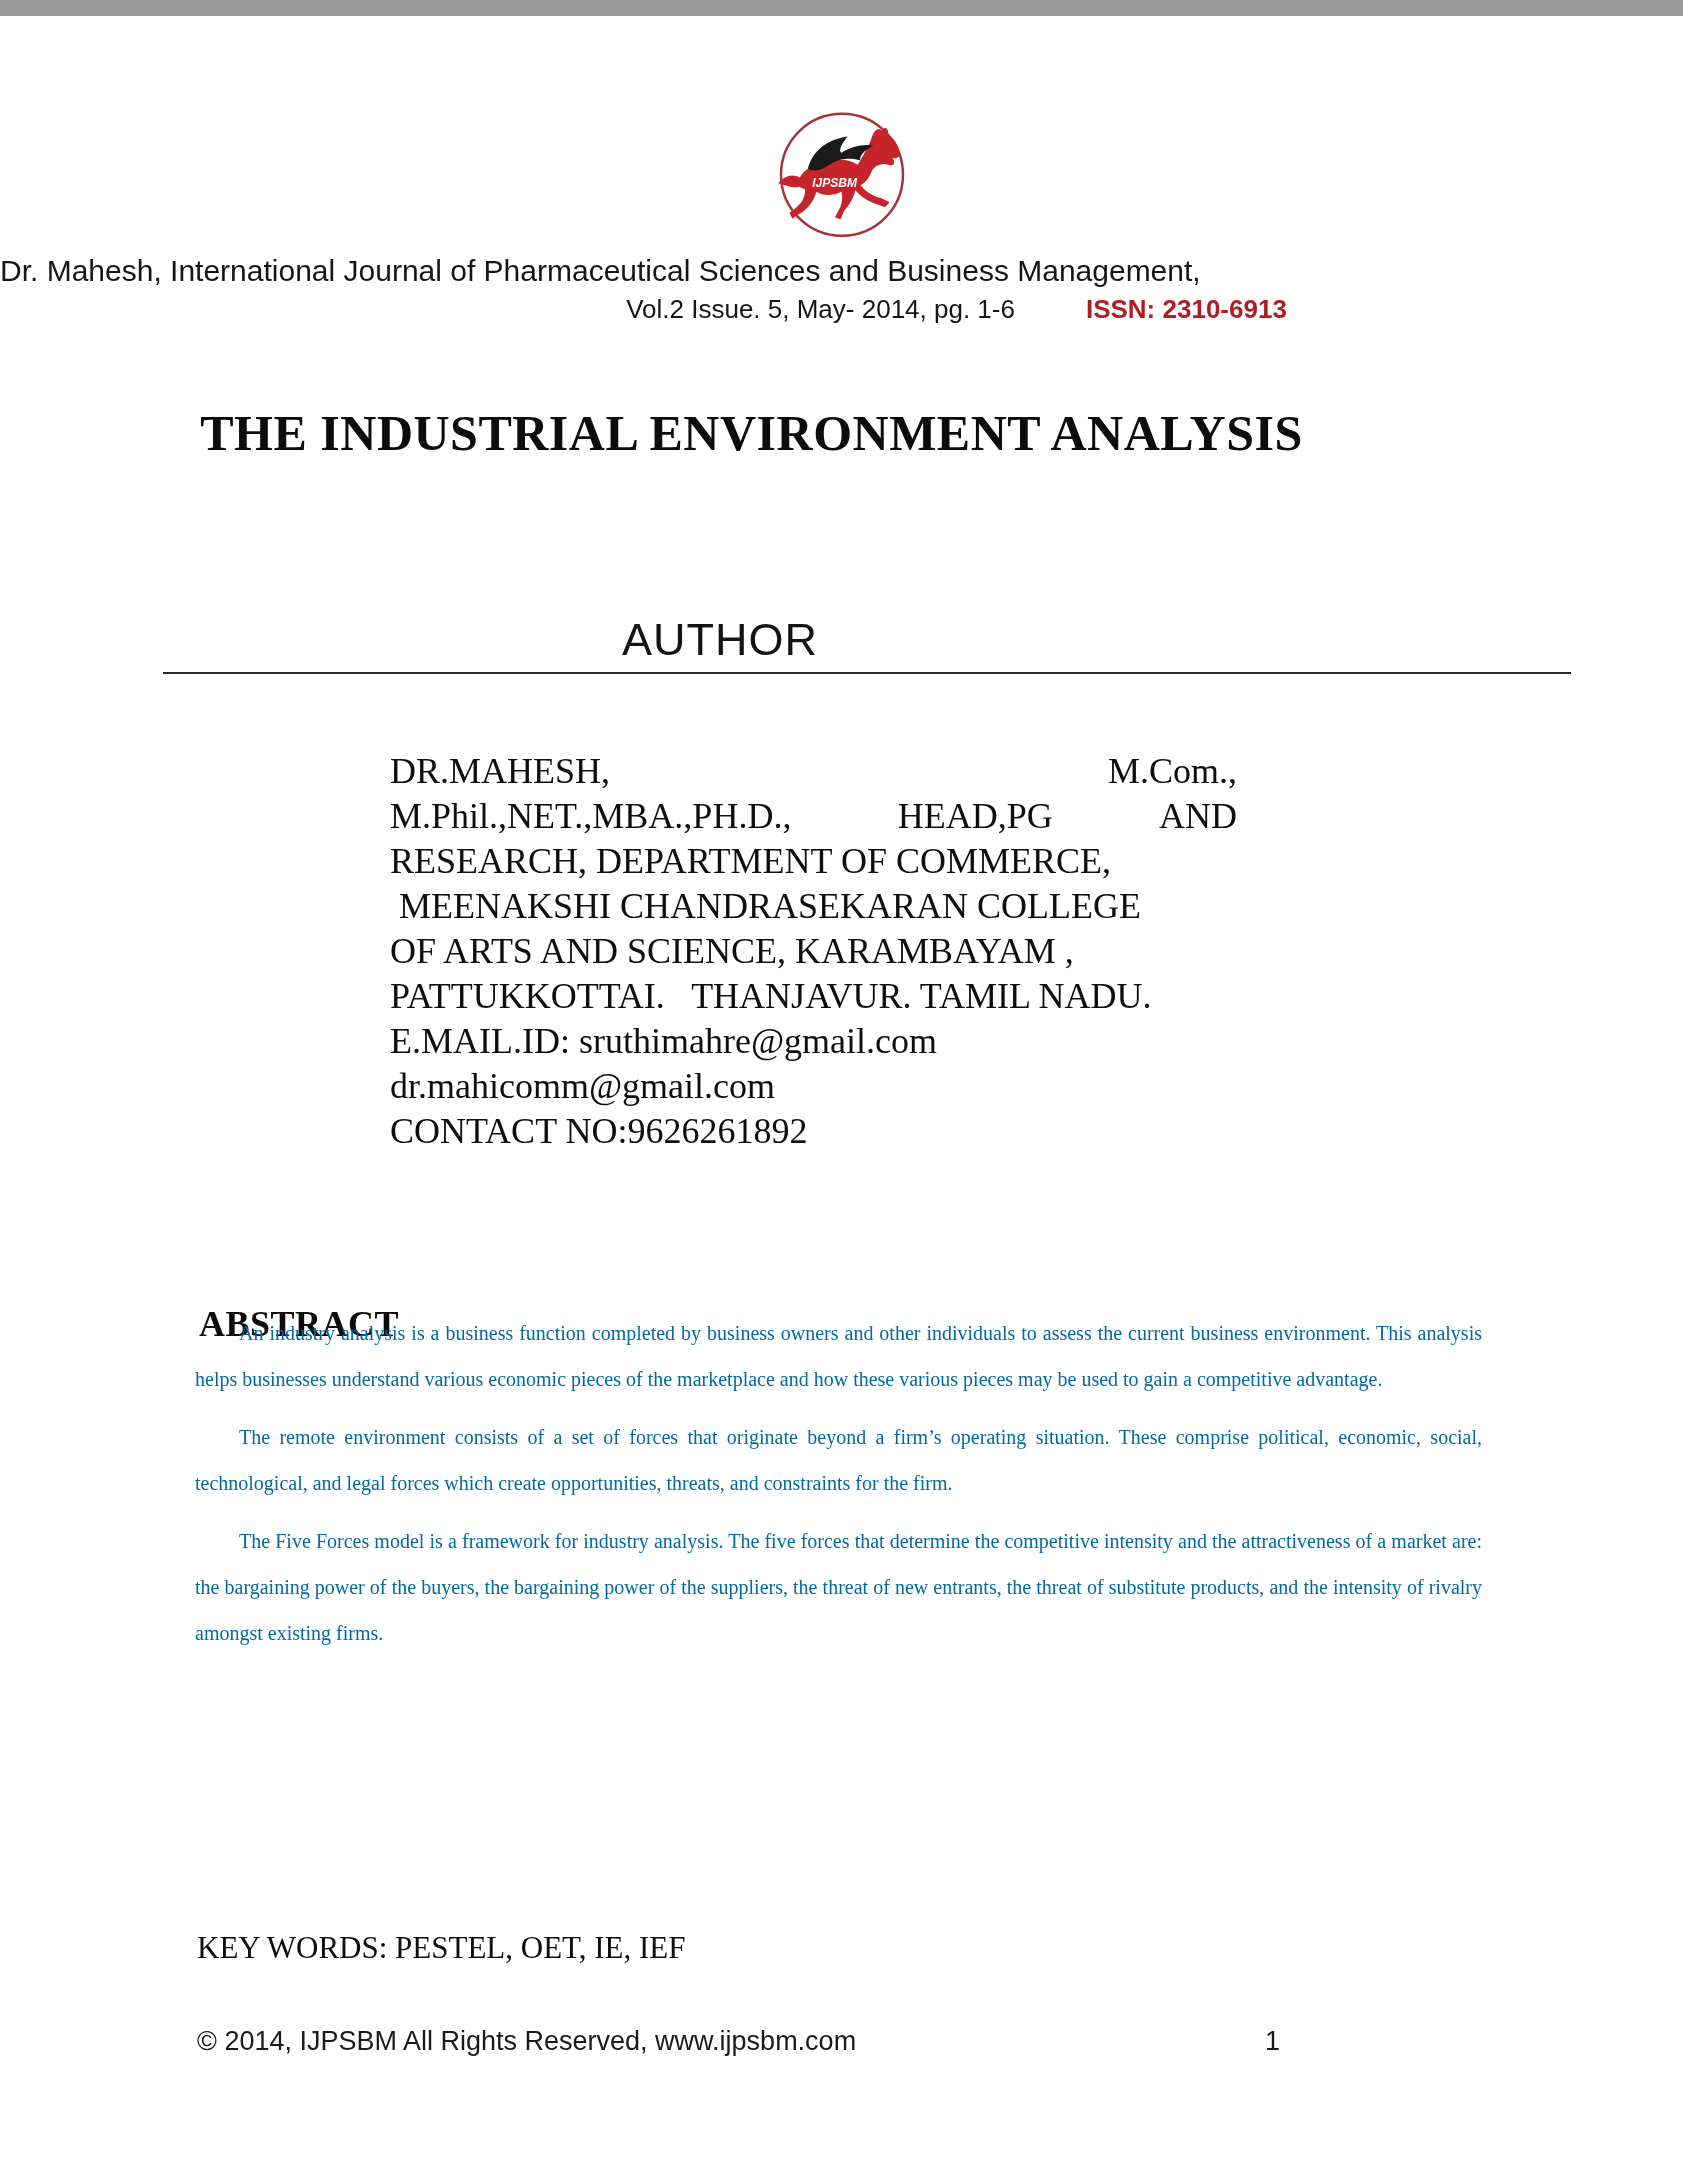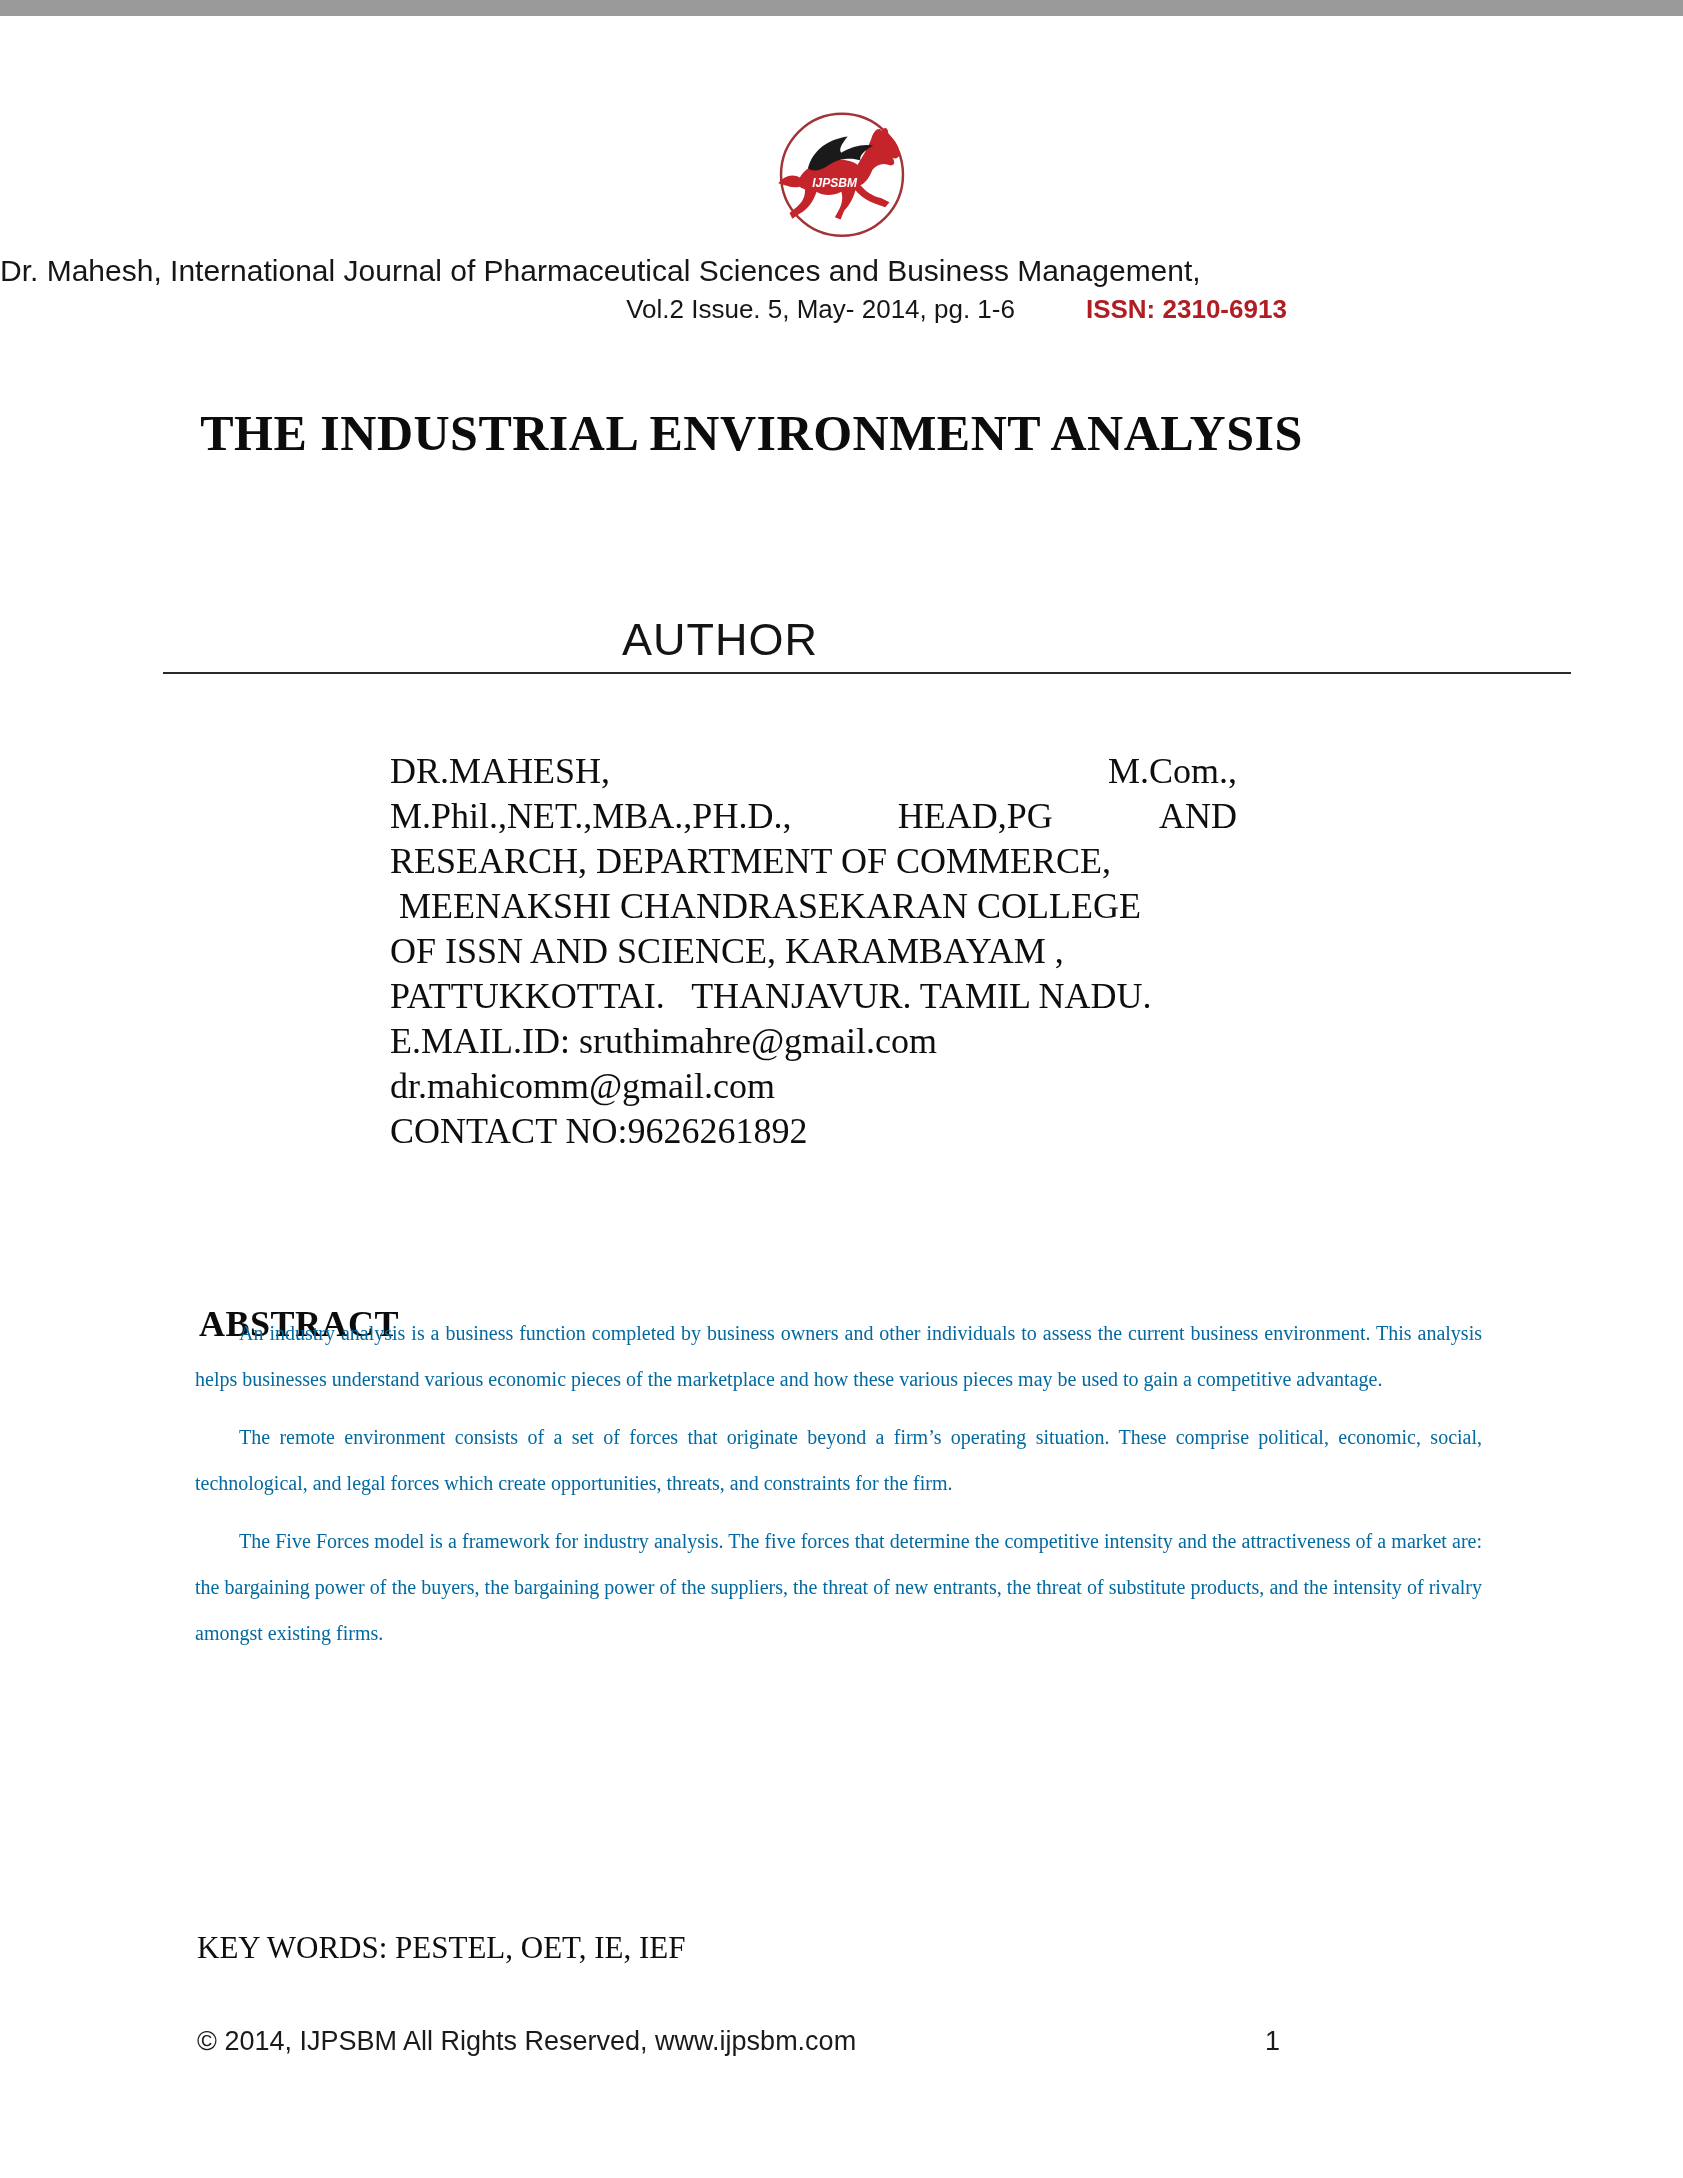--- a/index.html
+++ b/index.html
@@ -124,21 +124,21 @@
       <span>DR.MAHESH,</span>
       <span>M.Com.,</span>
     </div>
     <div class="author-line jline">
       <span>M.Phil.,NET.,MBA.,PH.D.,</span>
       <span>HEAD,PG</span>
       <span>AND</span>
     </div>
     <div class="author-line">RESEARCH, DEPARTMENT OF COMMERCE,</div>
     <div class="author-line"> MEENAKSHI CHANDRASEKARAN COLLEGE</div>
-    <div class="author-line">OF ISSN AND SCIENCE, KARAMBAYAM ,</div>
+    <div class="author-line">OF ARTS AND SCIENCE, KARAMBAYAM ,</div>
     <div class="author-line">PATTUKKOTTAI.   THANJAVUR. TAMIL NADU.</div>
     <div class="author-line">E.MAIL.ID: sruthimahre@gmail.com</div>
     <div class="author-line">dr.mahicomm@gmail.com</div>
     <div class="author-line">CONTACT NO:9626261892</div>
   </div>
 
   <div class="abstract-heading">ABSTRACT</div>
   <div class="abstract-body">
     <p>An industry analysis is a business function completed by business owners and other individuals to assess the current business environment. This analysis helps businesses understand various economic pieces of the marketplace and how these various pieces may be used to gain a competitive advantage.</p>
     <p>The remote environment consists of a set of forces that originate beyond a firm’s operating situation. These comprise political, economic, social, technological, and legal forces which create opportunities, threats, and constraints for the firm.</p>

